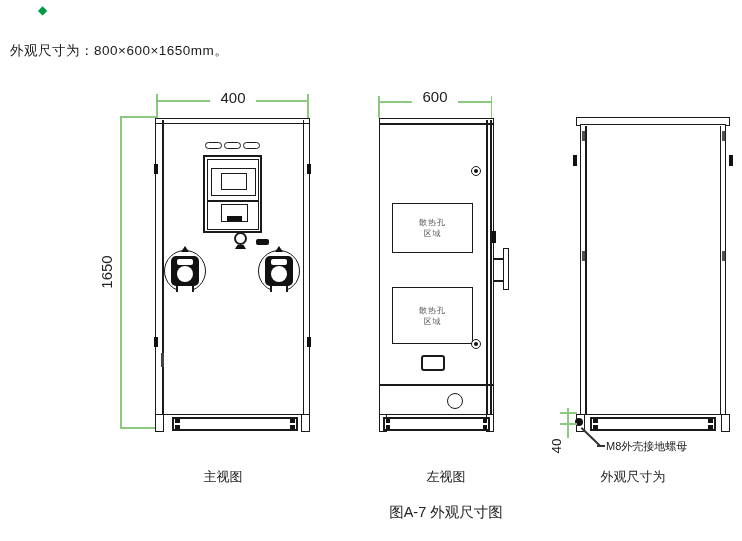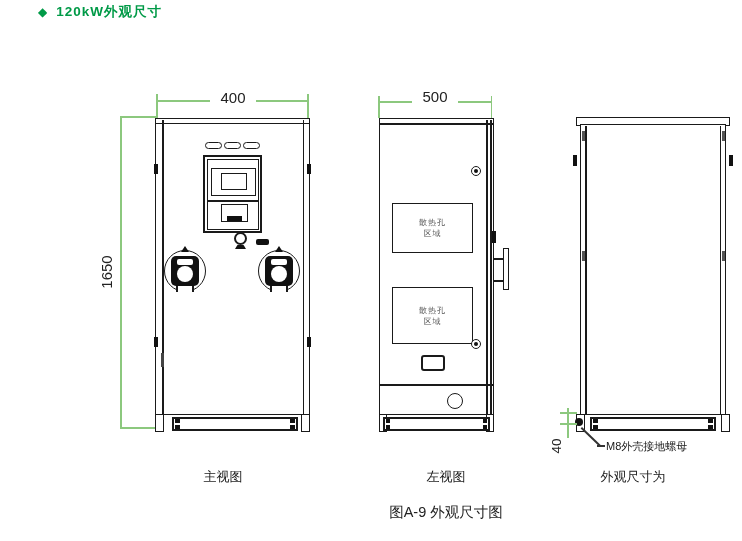--- a/index.html
+++ b/index.html
@@ -22,22 +22,22 @@
   .pill{border:1.5px solid #1a1a1a;border-radius:4px;background:#fff;}
   .tri-up{width:0;height:0;border-left:4px solid transparent;border-right:4px solid transparent;border-bottom:6px solid #111;}
 </style>
 </head>
 <body>
 
 <div class="a" style="left:0;top:0;width:742px;height:541px;">
 
   <div class="a" style="left:38px;top:3px;display:flex;gap:9px;align-items:center;color:#009a47;font-weight:700;font-size:13.5px;">
     <span style="font-size:12px;">◆</span>
-    <span style="letter-spacing:1px;">120kW外观尺寸</span>
   </div>
+  <div class="a" style="left:10px;top:42px;font-size:13.5px;color:#1a1a1a;letter-spacing:0.5px;">外观尺寸为：800×600×1650mm。</div>
 
   <div class="a gl" style="left:156px;top:100px;width:152px;height:1.5px;"></div>
   <div class="a gl" style="left:156px;top:94px;width:1.5px;height:24px;"></div>
   <div class="a gl" style="left:307px;top:94px;width:1.5px;height:24px;"></div>
   <div class="a dimlabel" style="left:210px;top:90px;width:46px;">400</div>
 
   <div class="a gl" style="left:120px;top:116px;width:1.5px;height:313px;"></div>
   <div class="a gl" style="left:121px;top:116px;width:35px;height:1.5px;"></div>
   <div class="a gl" style="left:121px;top:427px;width:34px;height:1.5px;"></div>
   <div class="a dimlabel vdim" style="left:85px;top:264px;width:44px;background:transparent;">1650</div>
@@ -91,21 +91,21 @@
   <div class="a bd" style="left:301px;top:414px;width:9px;height:18px;"></div>
   <div class="a bd2" style="left:172px;top:416.5px;width:126px;height:14px;"></div>
   <div class="a blk" style="left:175px;top:419px;width:5px;height:4px;"></div>
   <div class="a blk" style="left:290px;top:419px;width:5px;height:4px;"></div>
   <div class="a blk" style="left:175px;top:424.5px;width:5px;height:4px;"></div>
   <div class="a blk" style="left:290px;top:424.5px;width:5px;height:4px;"></div>
 
   <div class="a gl" style="left:378px;top:101px;width:114px;height:1.5px;"></div>
   <div class="a gl" style="left:378px;top:96px;width:1.5px;height:22px;"></div>
   <div class="a gl" style="left:490.5px;top:96px;width:1.5px;height:22px;"></div>
-  <div class="a dimlabel" style="left:412px;top:89px;width:46px;">500</div>
+  <div class="a dimlabel" style="left:412px;top:89px;width:46px;">600</div>
 
   <div class="a bd" style="left:379px;top:118px;width:115px;height:297px;"></div>
   <div class="a ln" style="left:380px;top:123px;width:114px;height:1.5px;"></div>
   <div class="a ln" style="left:486px;top:120px;width:1.5px;height:294px;"></div>
   <div class="a ln" style="left:490px;top:120px;width:1.5px;height:294px;"></div>
   <div class="a blk" style="left:491.5px;top:231px;width:4px;height:12px;"></div>
 
   <div class="a bd round" style="left:471px;top:166px;width:10px;height:10px;"></div>
   <div class="a blk round" style="left:474px;top:169px;width:4px;height:4px;"></div>
 
@@ -162,15 +162,15 @@
   <div class="a" style="left:606px;top:439px;font-size:11px;color:#1a1a1a;text-align:center;">M8外壳接地螺母</div>
 
   <div class="a gl" style="left:567px;top:408px;width:1.5px;height:30px;"></div>
   <div class="a gl" style="left:560px;top:412px;width:17px;height:1.5px;"></div>
   <div class="a gl" style="left:560px;top:423px;width:17px;height:1.5px;"></div>
   <div class="a dimlabel vdim" style="left:545px;top:438px;width:24px;background:transparent;font-size:13.5px;">40</div>
 
   <div class="a cap" style="left:194px;top:469px;width:58px;">主视图</div>
   <div class="a cap" style="left:417px;top:469px;width:58px;">左视图</div>
   <div class="a cap" style="left:596px;top:469px;width:74px;">外观尺寸为</div>
-  <div class="a cap" style="left:360px;top:504px;width:172px;font-size:14.5px;">图A-9 外观尺寸图</div>
+  <div class="a cap" style="left:360px;top:504px;width:172px;font-size:14.5px;">图A-7 外观尺寸图</div>
 
 </div>
 
 </body></html>

